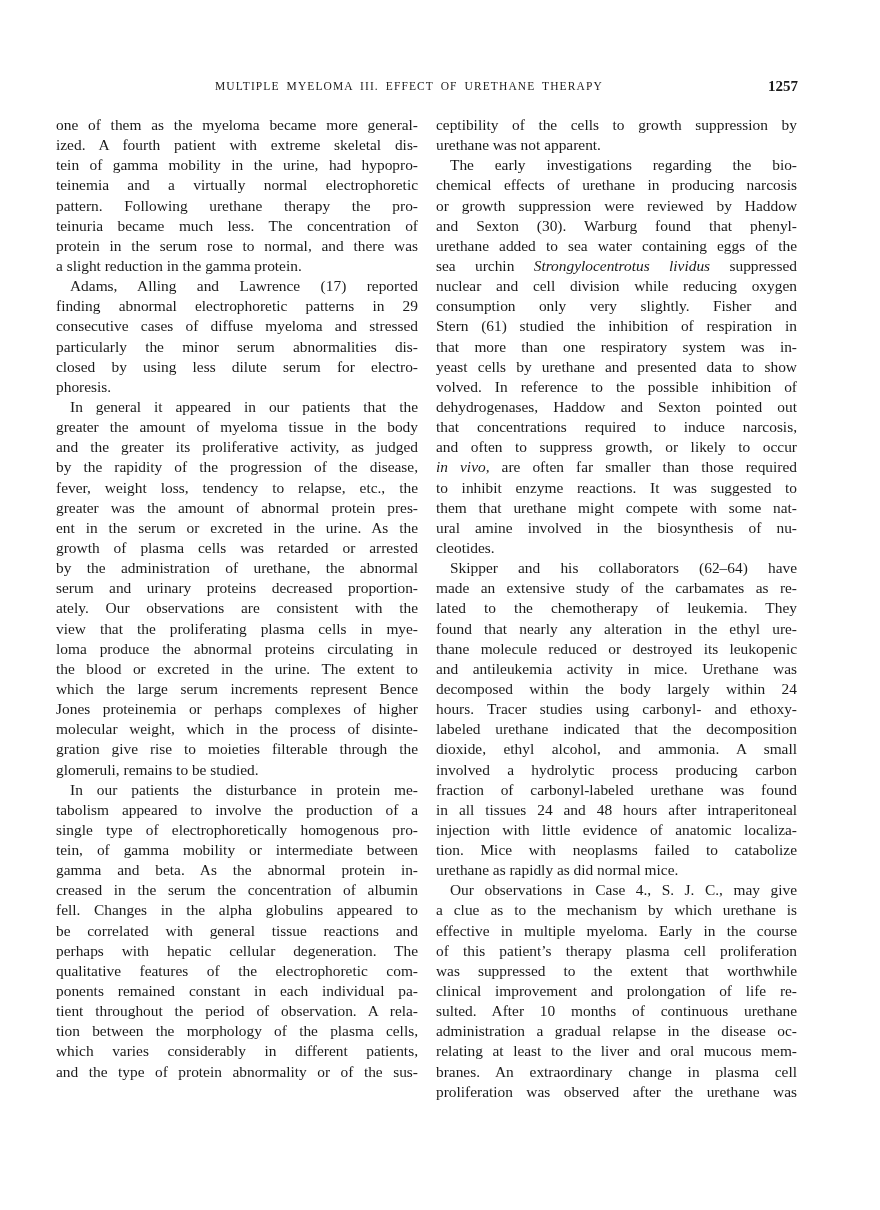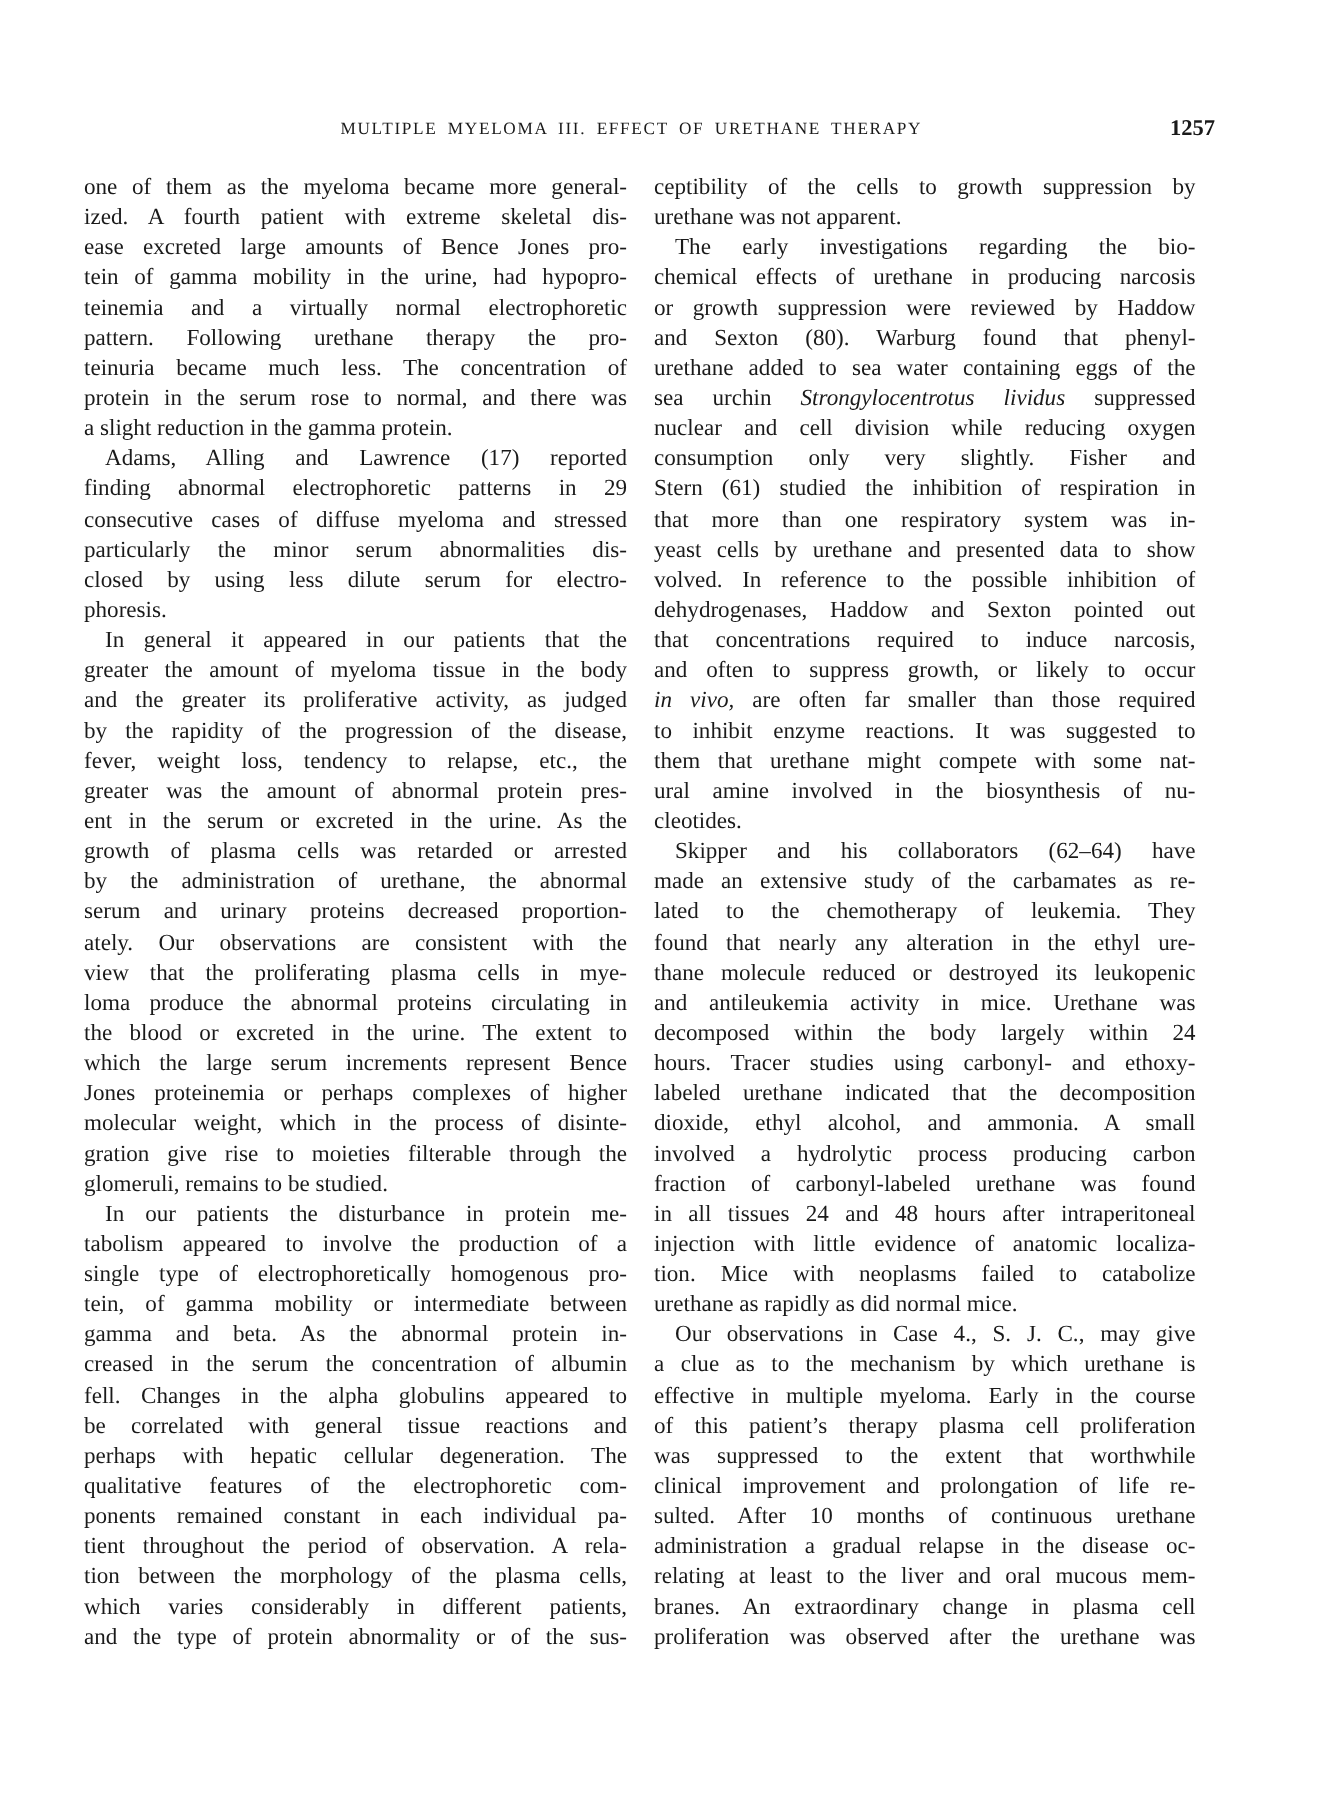--- a/index.html
+++ b/index.html
@@ -1,18 +1,18 @@
 <!DOCTYPE html>
 <html><head>
 <meta charset="utf-8">
 <style>
   html, body { margin: 0; padding: 0; background: #ffffff; }
   body { width: 880px; height: 1210px; position: relative; overflow: hidden;
          font-family: "Liberation Serif", "DejaVu Serif", serif; color: #1a1a1a; }
-  .running-head { position: absolute; top: 78px; left: 16px; width: 814px; height: 22px; padding-left: 17px; }
+  .running-head { position: absolute; top: 78px; left: 4px; width: 814px; height: 22px; padding-left: 17px; }
   .running-title { position: absolute; left: 211px; top: 2px; font-size: 11.5px;
          letter-spacing: 1.1px; font-variant: small-caps; text-transform: uppercase; word-spacing: 3px; }
   .page-number { position: absolute; left: 764px; top: 0px; font-size: 15px; font-weight: bold; }
   .column { position: absolute; top: 115px; width: 362px; font-size: 15.4px; line-height: 20.15px; }
   .col-left { left: 56px; }
   .col-right { left: 436px; width: 361px; }
   .line { display: block; height: 20.15px; white-space: nowrap; text-align: justify;
           text-align-last: justify; overflow: hidden; }
   .line.last { text-align-last: left; }
   .line.indent { padding-left: 14px; }
@@ -22,21 +22,20 @@
 <body>
 
 <div class="running-head">
   <span class="running-title">MULTIPLE MYELOMA III.  EFFECT OF URETHANE THERAPY</span>
   <span class="page-number">1257</span>
 </div>
 
 <div class="column col-left" id="col-0">
     <span class="line">one of them as the myeloma became more general-</span>
     <span class="line">ized.  A fourth patient with extreme skeletal dis-</span>
-    <span class="line">ease excreted large amounts of Bence Jones pro-</span>
     <span class="line">tein of gamma mobility in the urine, had hypopro-</span>
     <span class="line">teinemia and a virtually normal electrophoretic</span>
     <span class="line">pattern.  Following urethane therapy the pro-</span>
     <span class="line">teinuria became much less.  The concentration of</span>
     <span class="line">protein in the serum rose to normal, and there was</span>
     <span class="line last">a slight reduction in the gamma protein.</span>
     <span class="line indent">Adams, Alling and Lawrence (17) reported</span>
     <span class="line">finding abnormal electrophoretic patterns in 29</span>
     <span class="line">consecutive cases of diffuse myeloma and stressed</span>
     <span class="line">particularly the minor serum abnormalities dis-</span>
@@ -76,21 +75,21 @@
     <span class="line">tion between the morphology of the plasma cells,</span>
     <span class="line">which varies considerably in different patients,</span>
     <span class="line">and the type of protein abnormality or of the sus-</span>
   </div>
 <div class="column col-right" id="col-1">
     <span class="line">ceptibility of the cells to growth suppression by</span>
     <span class="line last">urethane was not apparent.</span>
     <span class="line indent">The early investigations regarding the bio-</span>
     <span class="line">chemical effects of urethane in producing narcosis</span>
     <span class="line">or growth suppression were reviewed by Haddow</span>
-    <span class="line">and Sexton (80).  Warburg found that phenyl-</span>
+    <span class="line">and Sexton (30).  Warburg found that phenyl-</span>
     <span class="line">urethane added to sea water containing eggs of the</span>
     <span class="line">sea urchin <i>Strongylocentrotus lividus</i> suppressed</span>
     <span class="line">nuclear and cell division while reducing oxygen</span>
     <span class="line">consumption only very slightly.  Fisher and</span>
     <span class="line">Stern (61) studied the inhibition of respiration in</span>
     <span class="line">that more than one respiratory system was in-</span>
     <span class="line">yeast cells by urethane and presented data to show</span>
     <span class="line">volved.  In reference to the possible inhibition of</span>
     <span class="line">dehydrogenases, Haddow and Sexton pointed out</span>
     <span class="line">that concentrations required to induce narcosis,</span>

